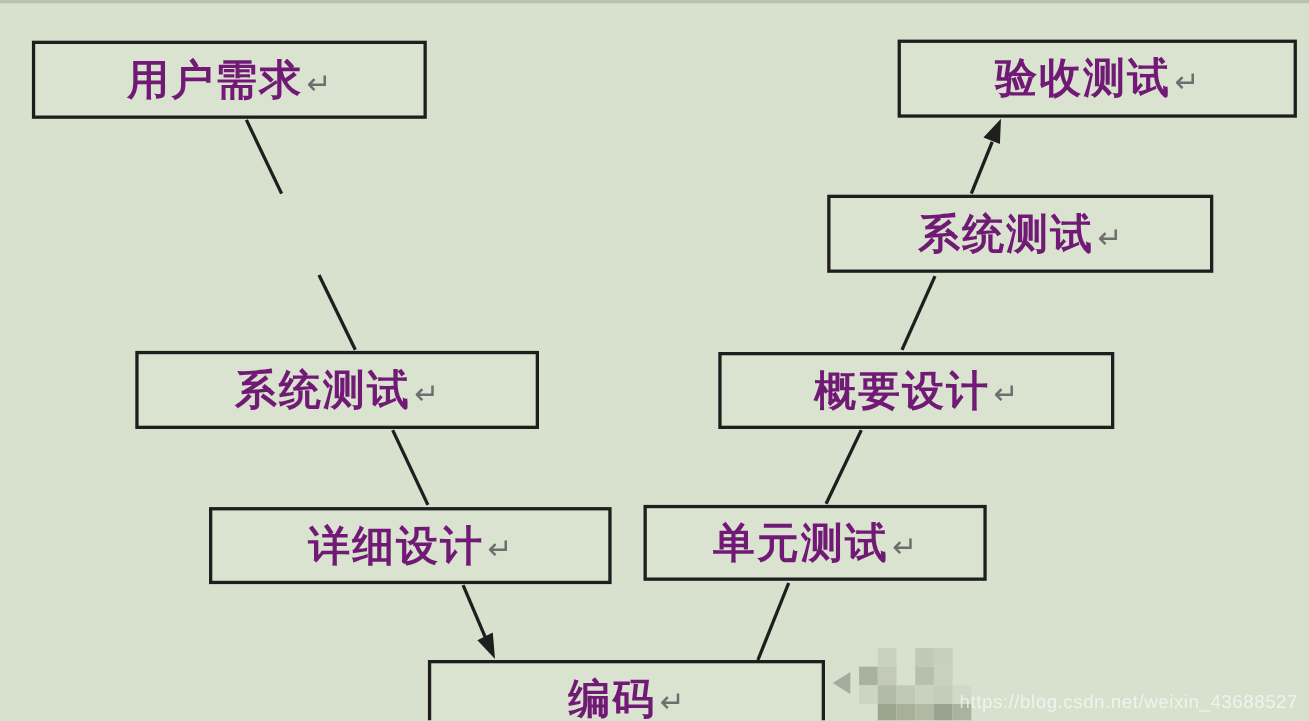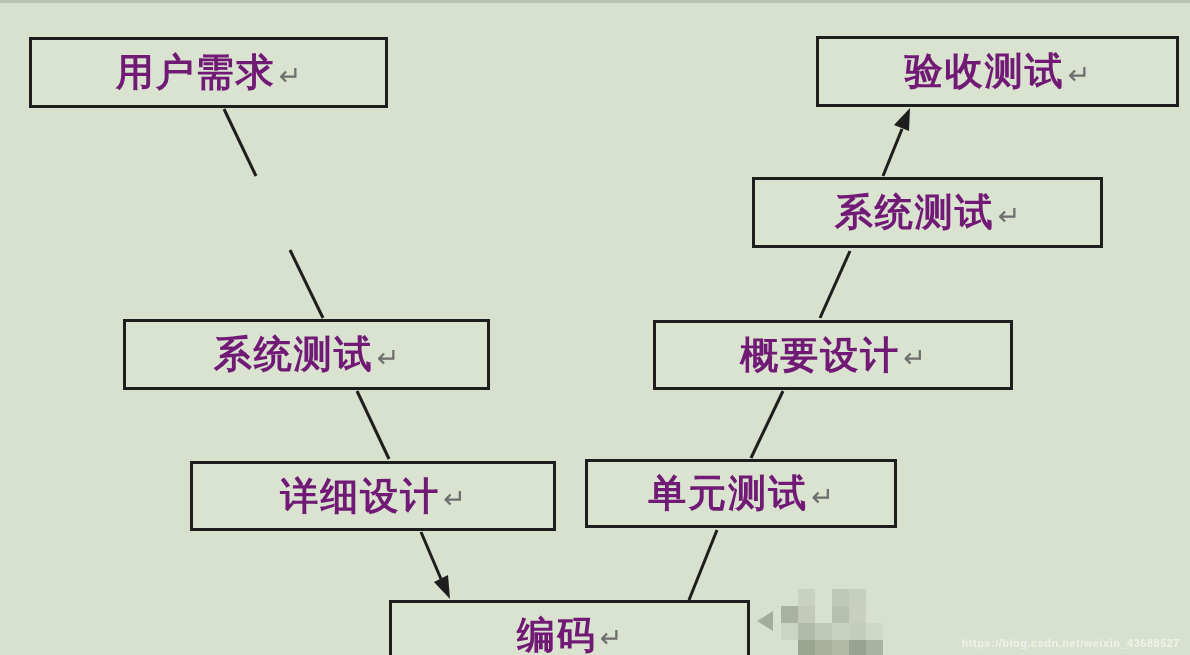--- a/index.html
+++ b/index.html
@@ -75,26 +75,25 @@
     border-bottom: 10px solid transparent;
     border-right: 16px solid #9aa294;
     opacity: 0.85;
     z-index: 3;
   }
   .watermark {
     position: absolute;
     right: 10px;
     bottom: 6px;
     font-family: "Liberation Sans", sans-serif;
-    font-size: 11px;
+    font-size: 17px;
     letter-spacing: 0.5px;
     color: rgba(255, 255, 255, 0.62);
     z-index: 5;
     white-space: nowrap;
-    font-weight: bold;
   }
 </style>
 </head>
 <body>
 
 <div class="canvas">
 
   <div class="top-edge"></div>
 
   <svg class="edges" width="1190" height="655" viewBox="0 0 1190 655">

